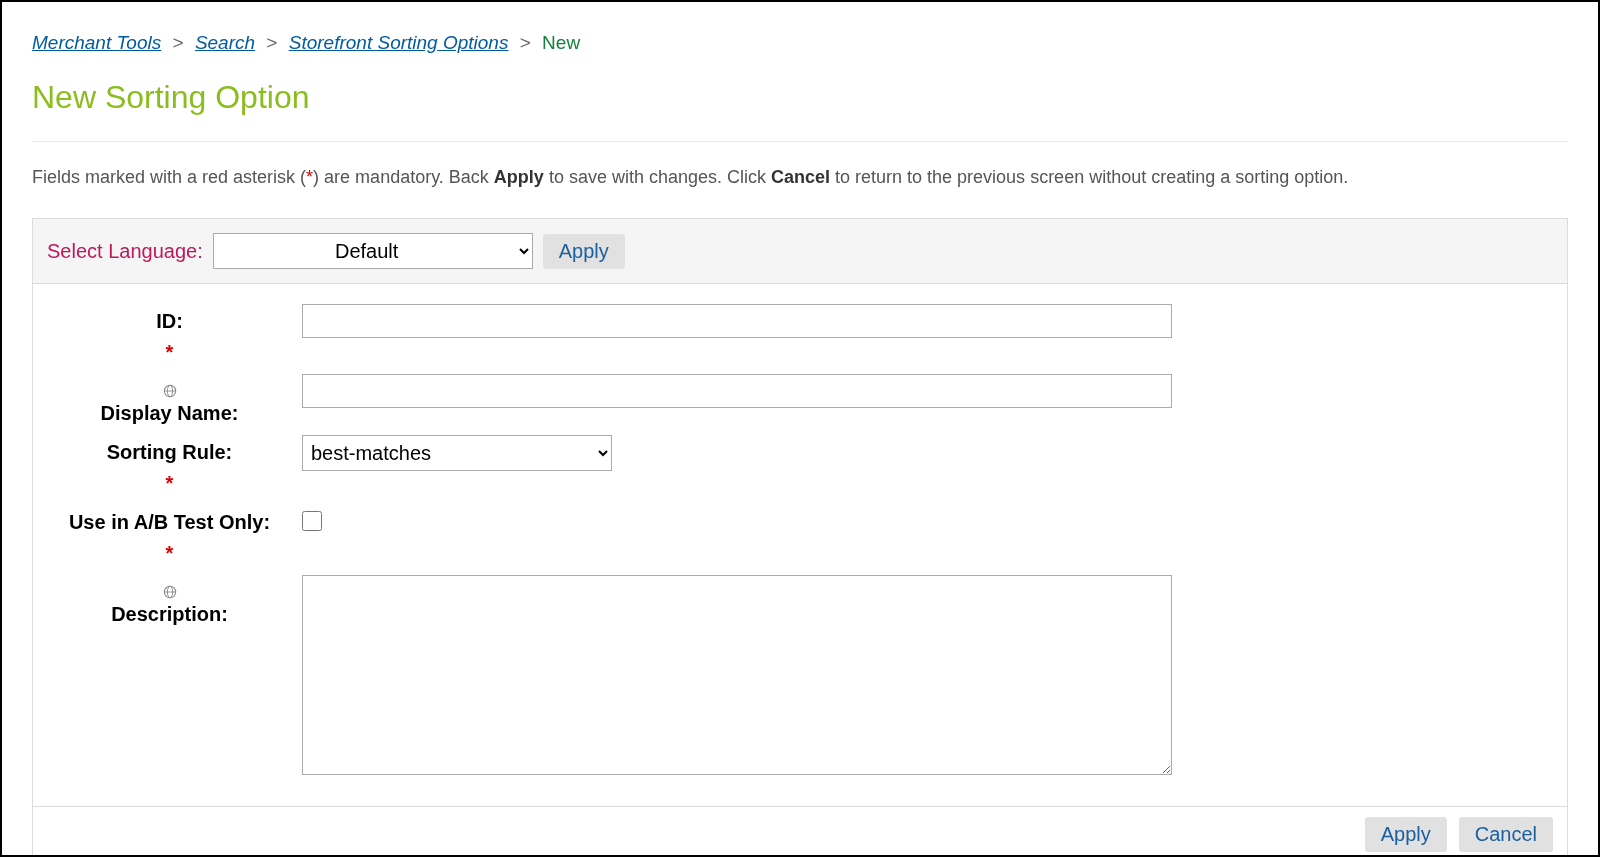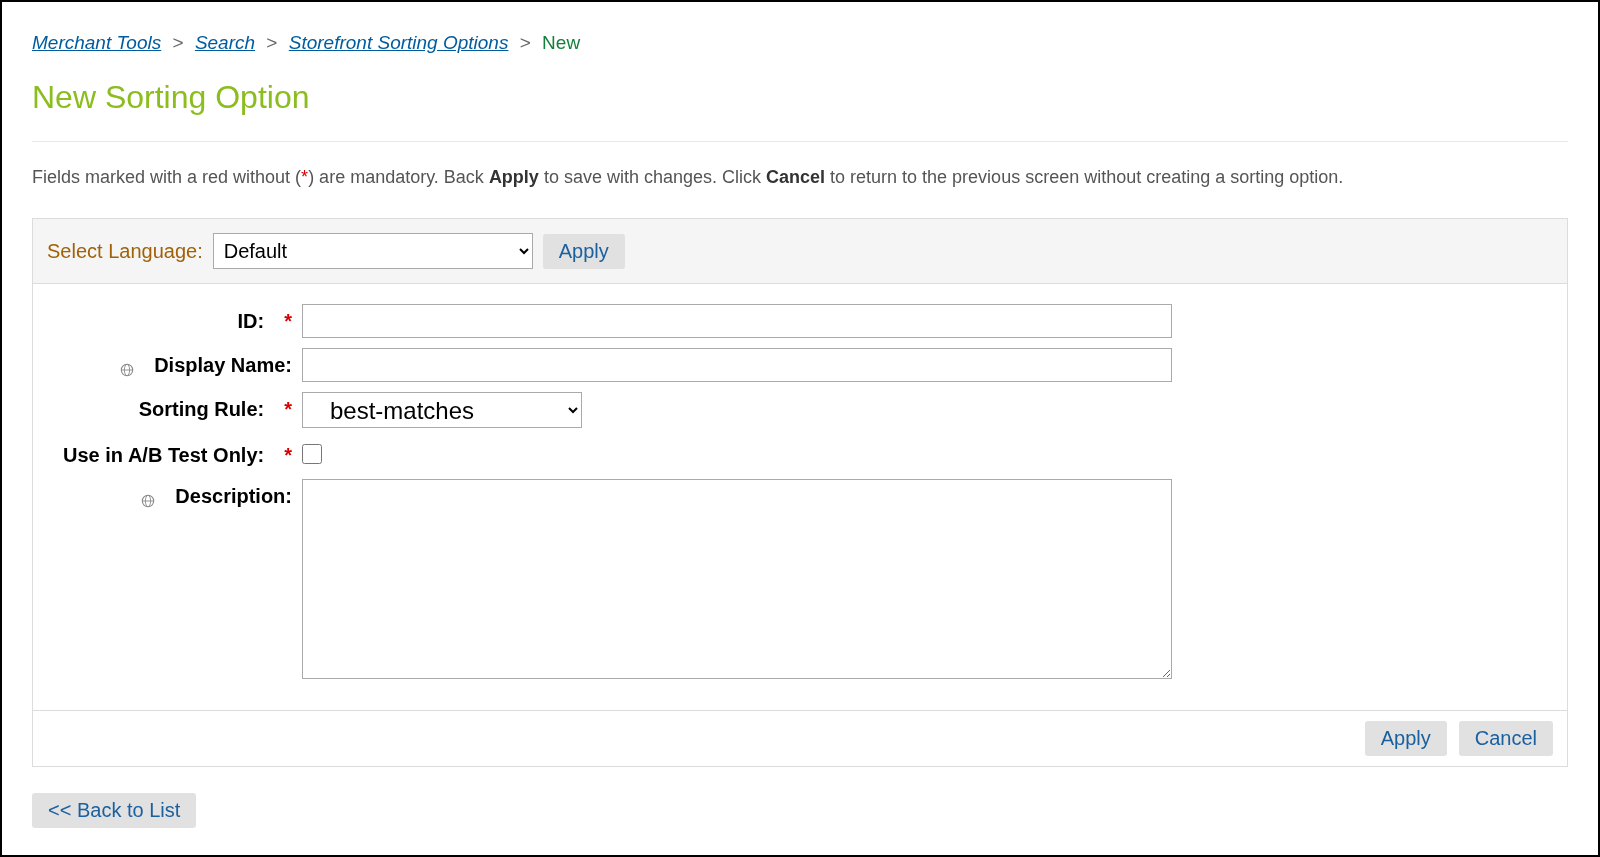--- a/index.html
+++ b/index.html
@@ -61,29 +61,30 @@
   .lang-bar {
     background: #f5f5f5;
     border-bottom: 1px solid #dcdcdc;
     padding: 14px 14px;
     display: flex;
     align-items: center;
     gap: 10px;
   }
   .lang-bar label {
     font-size: 20px;
-    color: #a16207;
+    color: #be185d;
   }
   .lang-select {
     font-size: 20px;
     padding: 4px 6px;
     border: 1px solid #aaa;
     background: #fff;
     width: 320px;
     height: 36px;
+    text-align: center;
   }
   .btn {
     background: #e1e1e1;
     border: none;
     color: #1a5f9e;
     font-size: 20px;
     padding: 6px 16px;
     cursor: pointer;
     border-radius: 3px;
   }
@@ -99,21 +100,22 @@
     width: 255px;
     text-align: right;
     font-weight: bold;
     font-size: 20px;
     color: #000;
     padding-right: 10px;
     padding-top: 6px;
     display: flex;
     justify-content: flex-end;
     align-items: center;
-    gap: 20px;
+    gap: 8px;
+    flex-direction: column;
   }
   .form-label .req {
     color: #d90000;
     font-weight: bold;
   }
   .globe-icon {
     width: 14px;
     height: 14px;
     display: inline-block;
   }
@@ -121,25 +123,25 @@
     flex: 0 0 auto;
   }
   input.text-input {
     width: 870px;
     height: 34px;
     border: 1px solid #aaa;
     padding: 4px 8px;
     font-size: 18px;
   }
   select.rule-select {
-    width: 280px;
+    width: 310px;
     height: 36px;
     border: 1px solid #aaa;
-    font-size: 24px;
-    padding: 2px 23px;
+    font-size: 20px;
+    padding: 2px 4px;
     background: #fff;
   }
   input.ab-checkbox {
     width: 20px;
     height: 20px;
     margin-top: 6px;
   }
   textarea.desc-area {
     width: 870px;
     height: 200px;
@@ -171,21 +173,21 @@
   <a href="#">Storefront Sorting Options</a>
   <span class="sep">&gt;</span>
   <span class="current">New</span>
 </div>
 
 <h1 class="page-title">New Sorting Option</h1>
 
 <hr class="divider">
 
 <p class="help-text">
-  <span>Fields marked with a red without (</span><span class="ast">*</span><span>) are mandatory. Back </span><b>Apply</b><span> to save with changes. Click </span><b>Cancel</b><span> to return to the previous screen without creating a sorting option.</span>
+  <span>Fields marked with a red asterisk (</span><span class="ast">*</span><span>) are mandatory. Back </span><b>Apply</b><span> to save with changes. Click </span><b>Cancel</b><span> to return to the previous screen without creating a sorting option.</span>
 </p>
 
 <div class="form-wrap">
 
   <div class="lang-bar">
     <label>Select Language:</label>
     <select class="lang-select">
       <option>Default</option>
     </select>
     <button class="btn">Apply</button>

